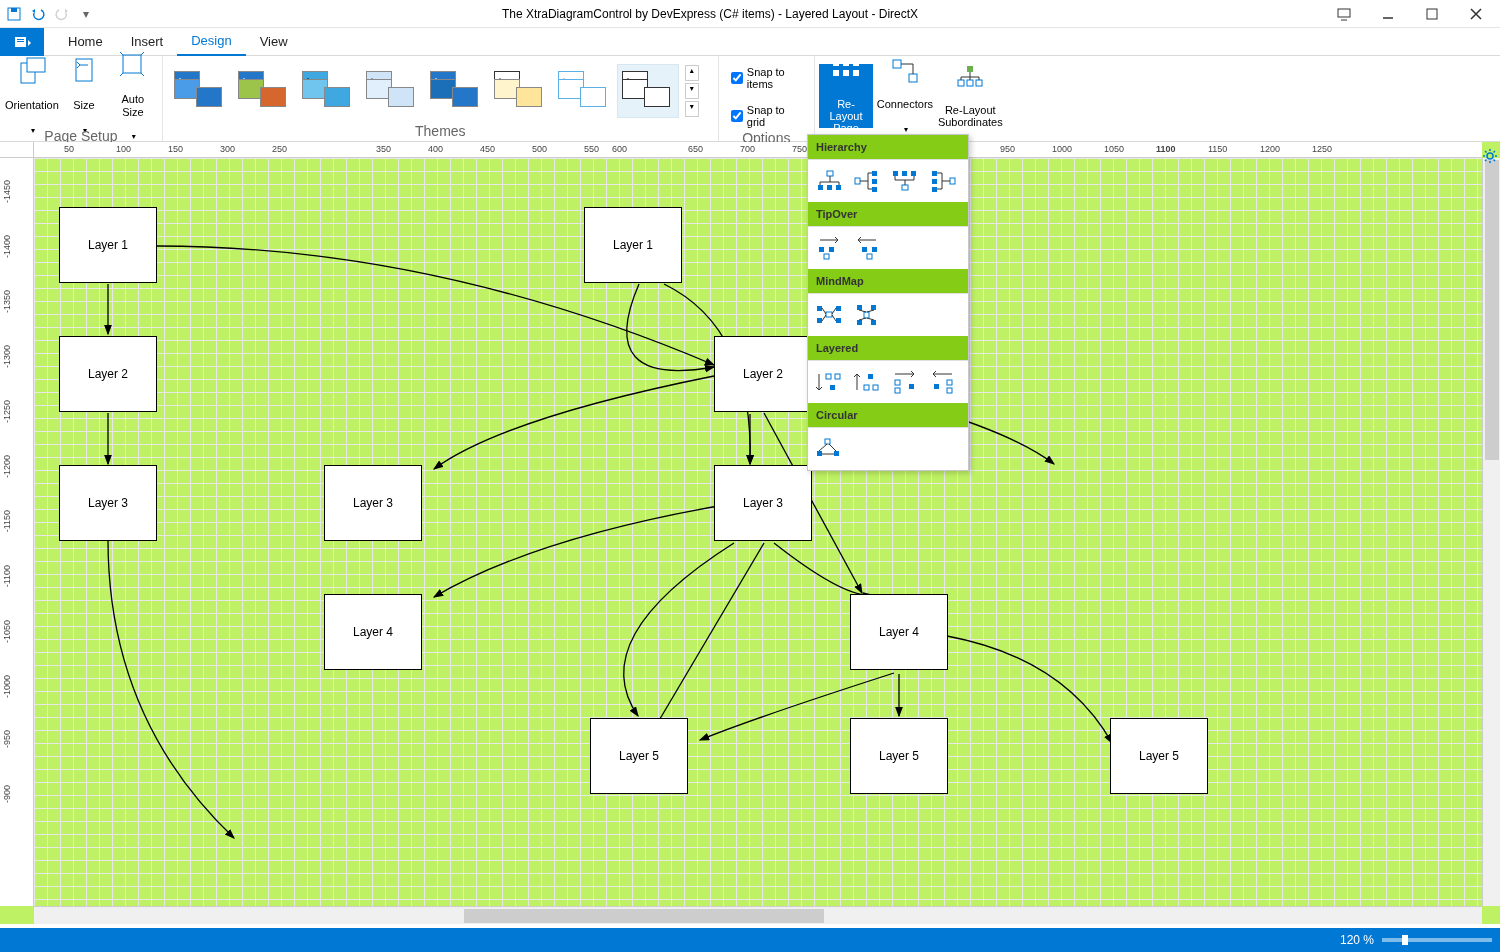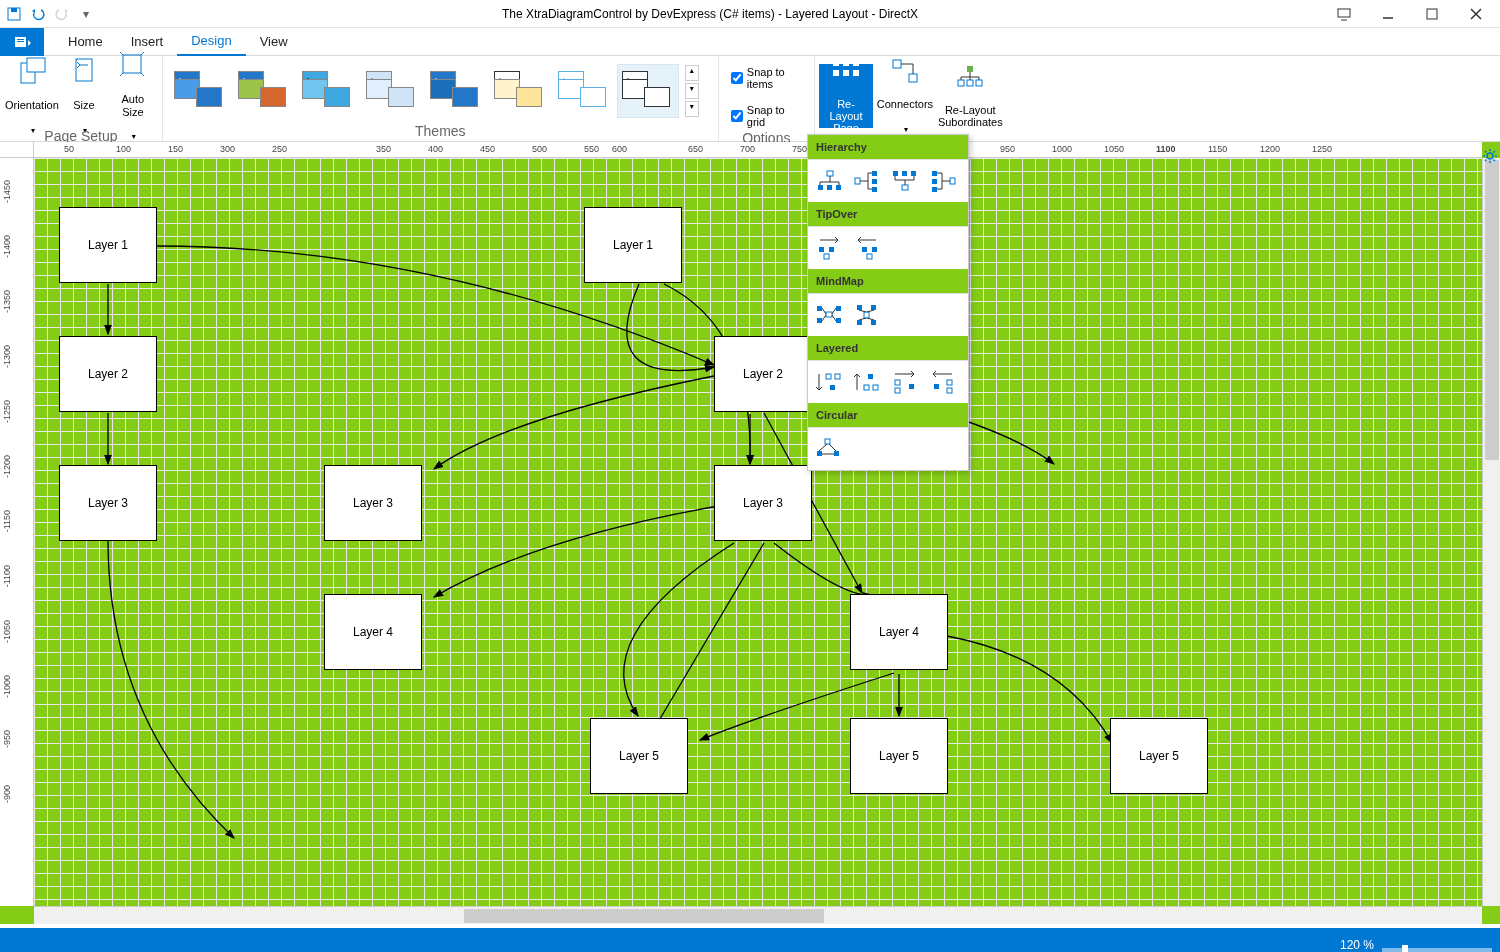--- a/index.html
+++ b/index.html
@@ -26,34 +26,34 @@
 .theme-tile.selected{border-color:#d8e6f2;background:#e6f2fa}
 .theme-prev{width:52px;height:40px;position:relative}
 .theme-prev .s{position:absolute;width:26px;height:20px;border:1px solid #888;font-size:9px;display:flex;align-items:center;padding-left:2px}
 .check-row{display:flex;align-items:center;gap:4px;padding:2px 8px}
 .check-row input{width:12px;height:12px}
 .check-row label{font-size:11px}
 .dropdown{position:absolute;top:134px;left:807px;width:162px;background:#fff;border:1px solid #c8c8c8;box-shadow:2px 2px 6px rgba(0,0,0,.2);z-index:100}
 .dd-header{background:#84cc16;padding:6px 8px;font-size:11px;font-weight:600;border-bottom:1px solid #e0e0e0;color:#333}
 .dd-row{padding:8px 6px;display:flex;gap:6px;flex-wrap:wrap}
 .dd-opt{width:32px;height:26px;display:flex;align-items:center;justify-content:center}
-.canvas-wrap{position:absolute;top:142px;left:0;right:0;bottom:28px;background:#84cc16}
+.canvas-wrap{position:absolute;top:142px;left:0;right:0;bottom:28px;background:#bef264}
 .ruler-top{position:absolute;top:0;left:34px;right:18px;height:16px;background:#fff;border-bottom:1px solid #ccc;overflow:hidden}
 .ruler-left{position:absolute;top:16px;left:0;bottom:18px;width:34px;background:#fff;border-right:1px solid #ccc;overflow:hidden}
 .corner{position:absolute;top:0;left:0;width:34px;height:16px;background:#fff;border-right:1px solid #ccc;border-bottom:1px solid #ccc}
 .canvas{position:absolute;top:16px;left:34px;right:18px;bottom:18px;background-image:linear-gradient(#e8e8e8 1px,transparent 1px),linear-gradient(90deg,#e8e8e8 1px,transparent 1px);background-size:13px 13px;overflow:hidden}
 .node{position:absolute;width:98px;height:76px;background:#fff;border:1px solid #000;display:flex;align-items:center;justify-content:center;font-size:13px;z-index:5}
 .conn{position:absolute;top:0;left:0;pointer-events:none;z-index:1}
 .rtick{position:absolute;font-size:9px;color:#444}
 .hscroll{position:absolute;bottom:0;left:34px;right:18px;height:18px;background:#f0f0f0;border-top:1px solid #ccc}
 .hscroll-thumb{position:absolute;top:2px;left:430px;width:360px;height:14px;background:#cdcdcd}
 .vscroll{position:absolute;top:16px;right:0;bottom:18px;width:18px;background:#f0f0f0;border-left:1px solid #ccc}
 .vscroll-thumb{position:absolute;top:2px;left:2px;width:14px;height:300px;background:#cdcdcd}
 .gear{position:absolute;top:148px;right:2px;width:16px;height:16px;z-index:200}
-.statusbar{position:absolute;bottom:0;left:0;right:0;height:24px;background:#0078d4;color:#fff;display:flex;align-items:flex-end;justify-content:flex-end;padding:0 8px;gap:8px}
+.statusbar{position:absolute;bottom:0;left:0;right:0;height:24px;background:#0078d4;color:#fff;display:flex;align-items:center;justify-content:flex-end;padding:0 8px;gap:8px}
 .zoom-slider{width:110px;height:4px;background:rgba(255,255,255,.5);position:relative}
 .zoom-slider::before{content:"";position:absolute;left:20px;top:-3px;width:6px;height:10px;background:#fff}
 svg{overflow:visible}
 .arrow-caret{font-size:8px;margin-left:2px}
 .themes-group{flex:0 0 556px}
 .options-group{flex-direction:column}
 </style>
 </head>
 <body>
 

